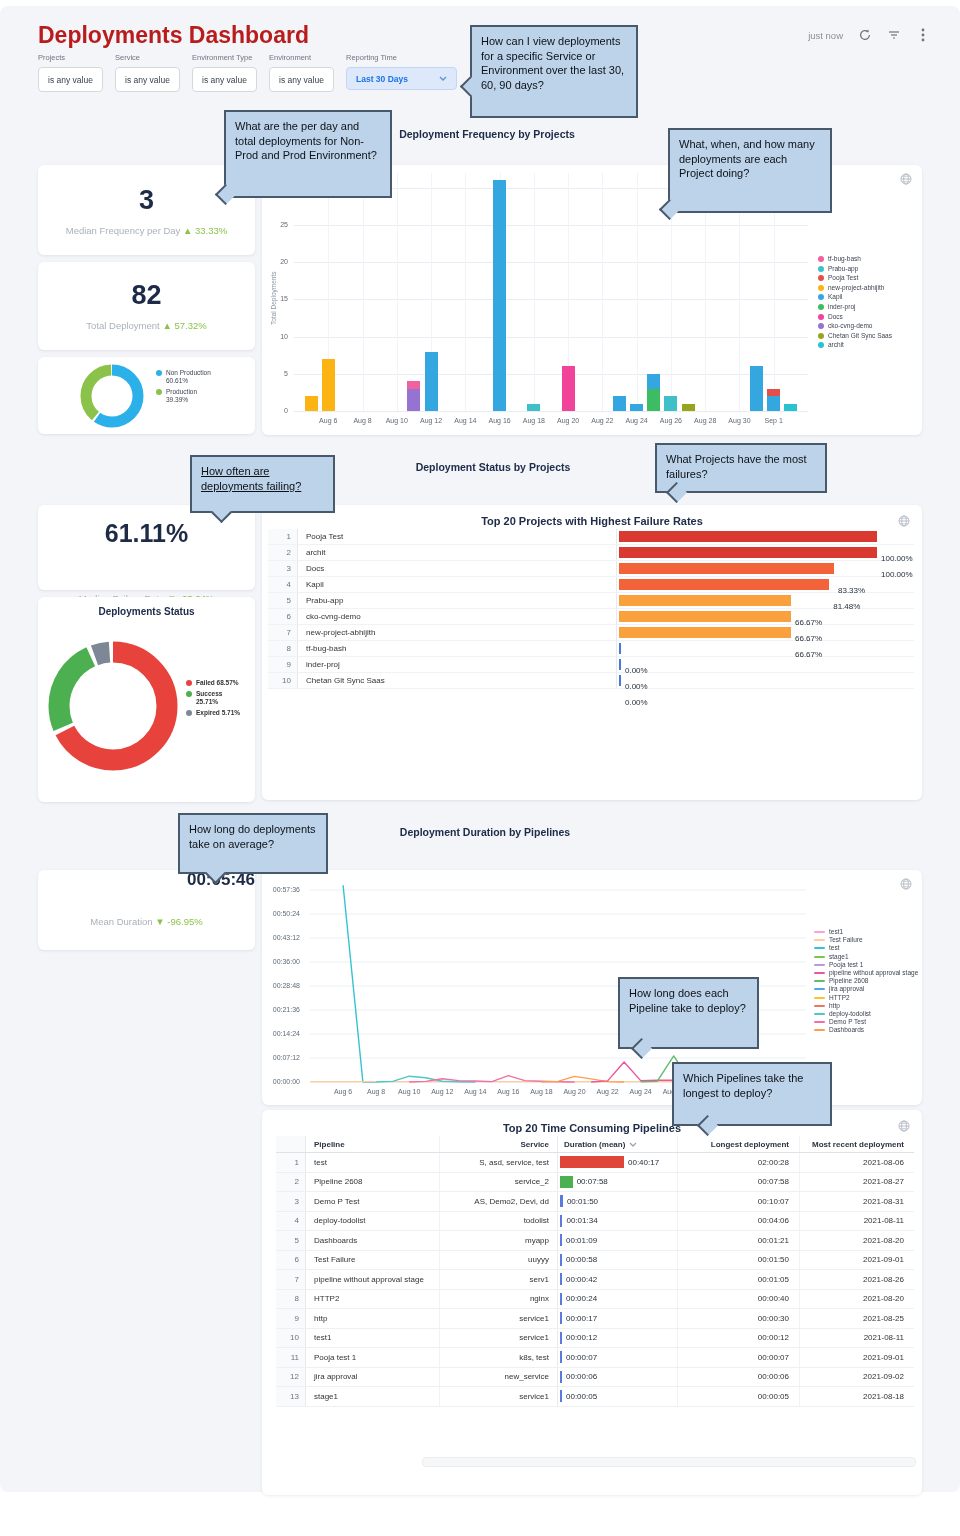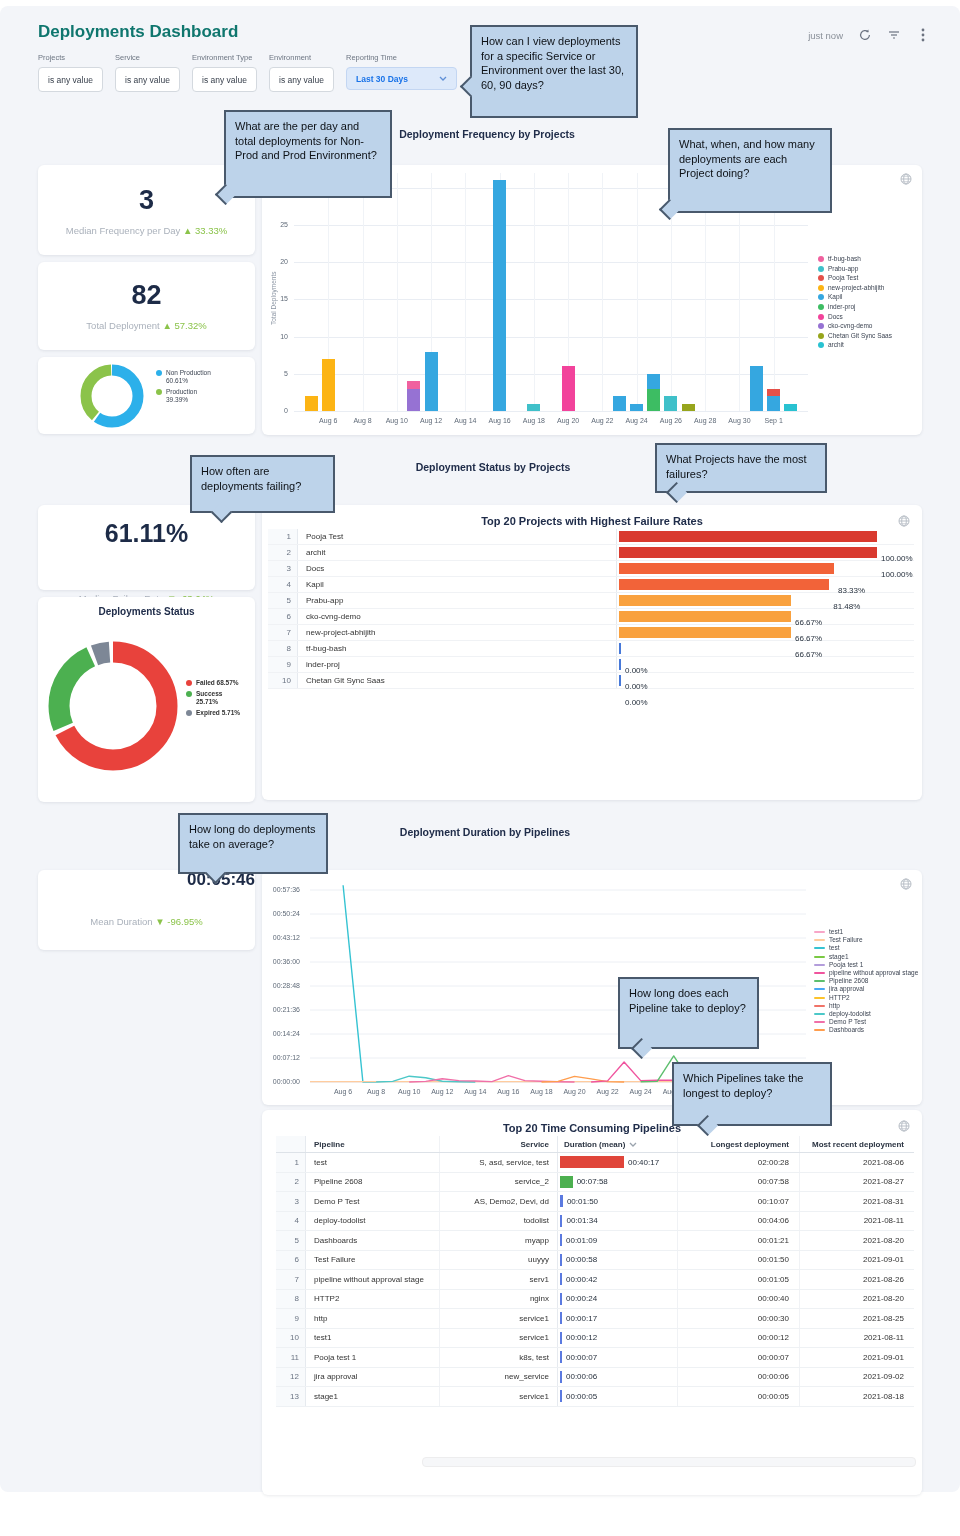--- a/index.html
+++ b/index.html
@@ -1,38 +1,38 @@
 <!DOCTYPE html>
 <html><head>
 <meta charset="utf-8">
 <style>
   html,body{margin:0;padding:0;background:#fff;}
   body{font-family:"Liberation Sans",sans-serif;-webkit-font-smoothing:antialiased;}
   .page{position:relative;width:960px;height:1536px;background:#fff;overflow:hidden;}
   .bg{position:absolute;left:0;top:6px;width:960px;height:1486px;background:#f3f5f9;border-radius:8px;}
   .panel{position:absolute;background:#fff;border-radius:6px;box-shadow:0 1px 3px rgba(50,60,80,.10);}
   
-  #title{position:absolute;left:38px;top:22px;font-size:17px;font-weight:bold;color:#0f766e;}
+  #title{position:absolute;left:38px;top:22px;font-size:23px;font-weight:bold;color:#b91c1c;}
   #meta{position:absolute;top:28px;right:30px;display:flex;align-items:center;gap:15px;color:#8a9099;font-size:9.5px;}
   .micon{width:14px;height:14px;display:inline-flex;align-items:center;justify-content:center;cursor:pointer;}
   
   #filters{position:absolute;left:38px;top:53px;display:flex;gap:12px;}
   .filter{display:flex;flex-direction:column;gap:5px;}
   .flabel{font-size:7.5px;color:#6d7683;}
   .fbox{width:63px;height:23px;background:#fff;border:1px solid #d4d9df;border-radius:4px;display:flex;align-items:center;justify-content:center;font-size:8.5px;color:#39414d;cursor:pointer;}
   .fbox.hl{width:111px;background:#dde9fa;border-color:#c3d6f2;color:#1a73e8;font-weight:bold;justify-content:space-between;padding:0 9px;box-sizing:border-box;}
   
   .callout{position:absolute;background:#bdd3ea;border:2px solid #49596c;color:#0d1116;font-size:11px;line-height:1.33;padding:7px 9px;box-sizing:border-box;z-index:30;}
   .tail{position:absolute;width:13px;height:13px;background:#bdd3ea;transform:rotate(45deg);z-index:29;}
   .tail.down{border-right:2px solid #49596c;border-bottom:2px solid #49596c;}
   .tail.left{border-left:2px solid #49596c;border-bottom:2px solid #49596c;}
   #c1{left:470px;top:25px;width:168px;height:93px;}
   #c2{left:224px;top:110px;width:168px;height:88px;}
   #c3{left:668px;top:128px;width:164px;height:85px;}
-  #c4{left:190px;top:455px;width:145px;height:58px;}
+  #c4{left:190px;top:455px;width:145px;height:58px;text-decoration:underline;}
   #c5{left:655px;top:443px;width:172px;height:50px;}
   #c6{left:178px;top:813px;width:150px;height:61px;}
   #c7{left:618px;top:977px;width:141px;height:72px;}
   #c8{left:672px;top:1062px;width:160px;height:64px;}
   
   .sec-title{position:absolute;font-size:10.5px;font-weight:bold;color:#202d4a;text-align:center;width:320px;}
   #freq-title{left:327px;top:128px;}
   #status-title{left:333px;top:461px;}
   #dur-title{left:325px;top:826px;}
   

